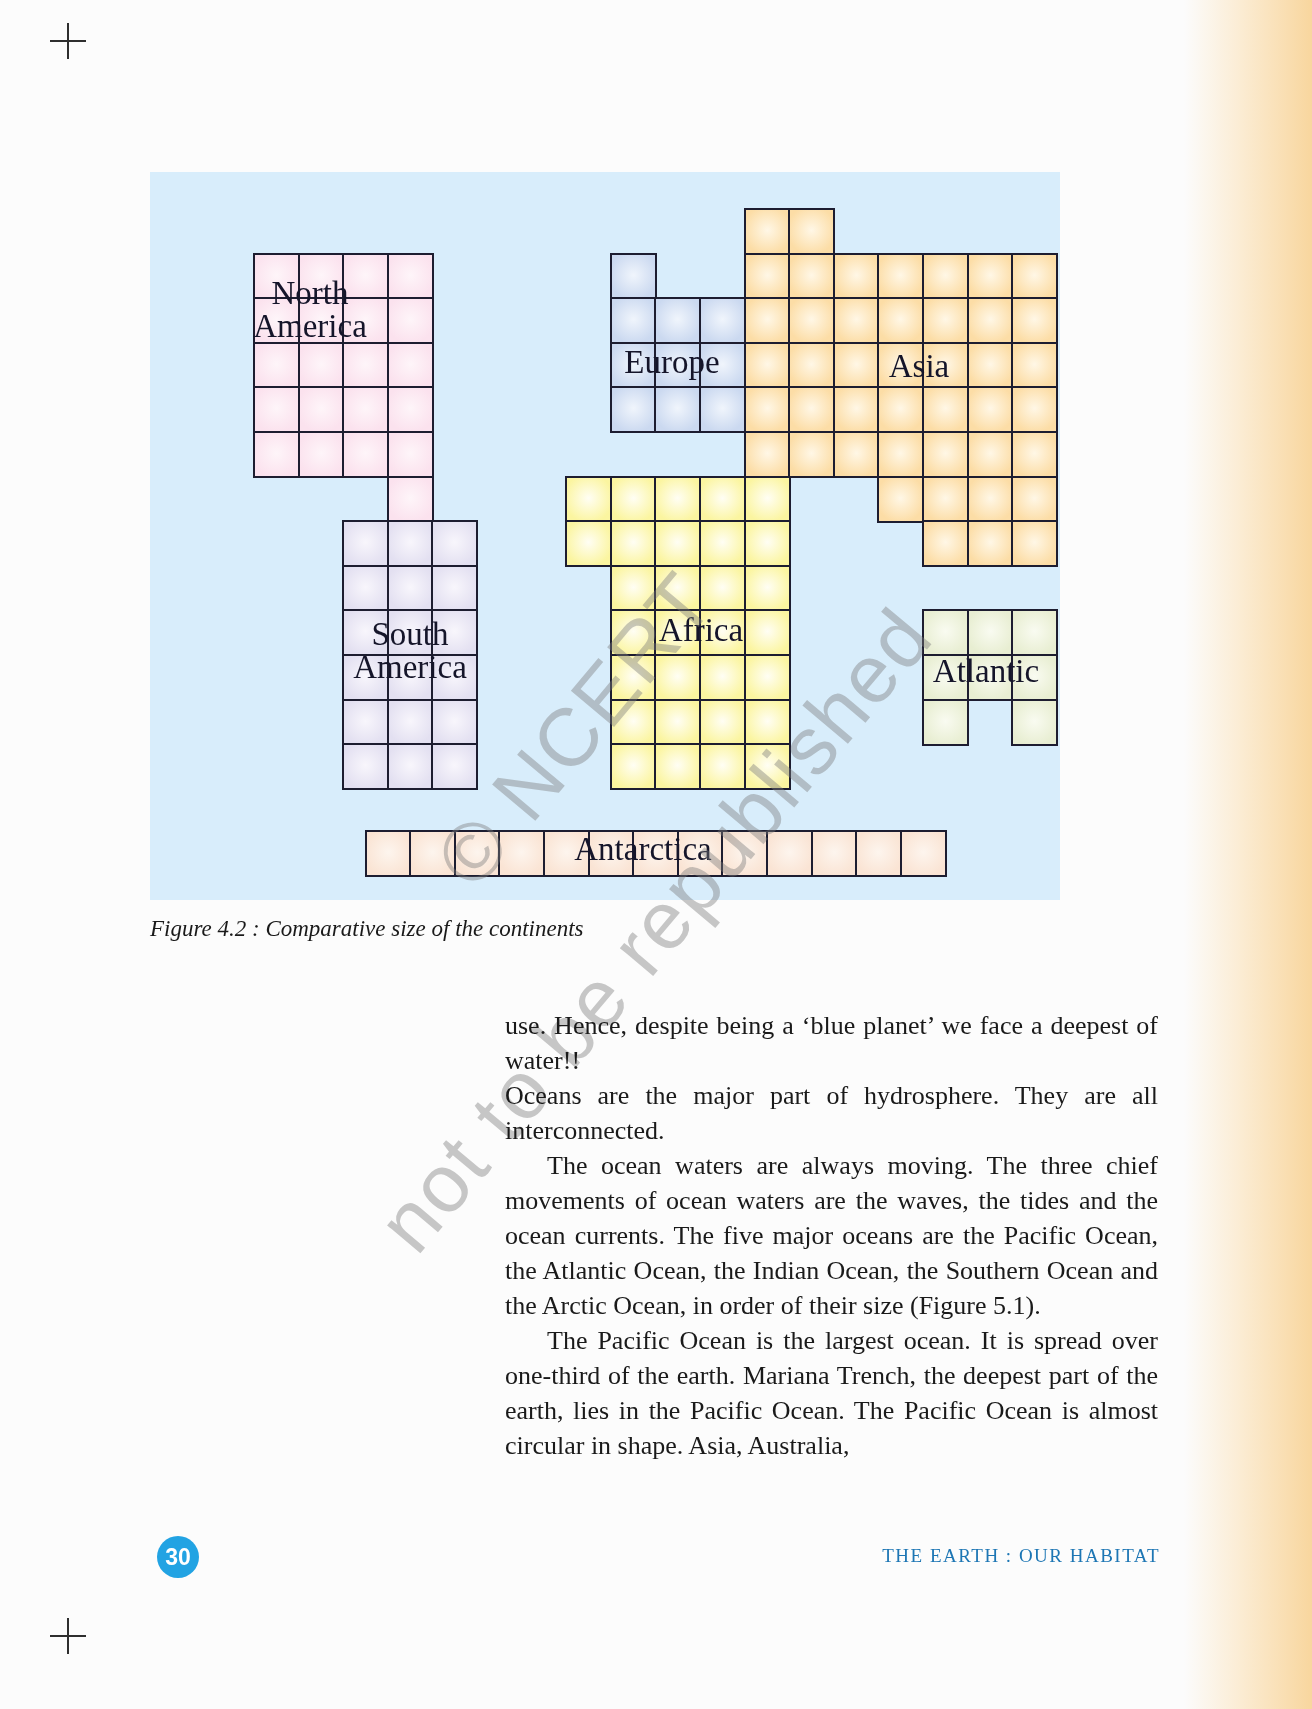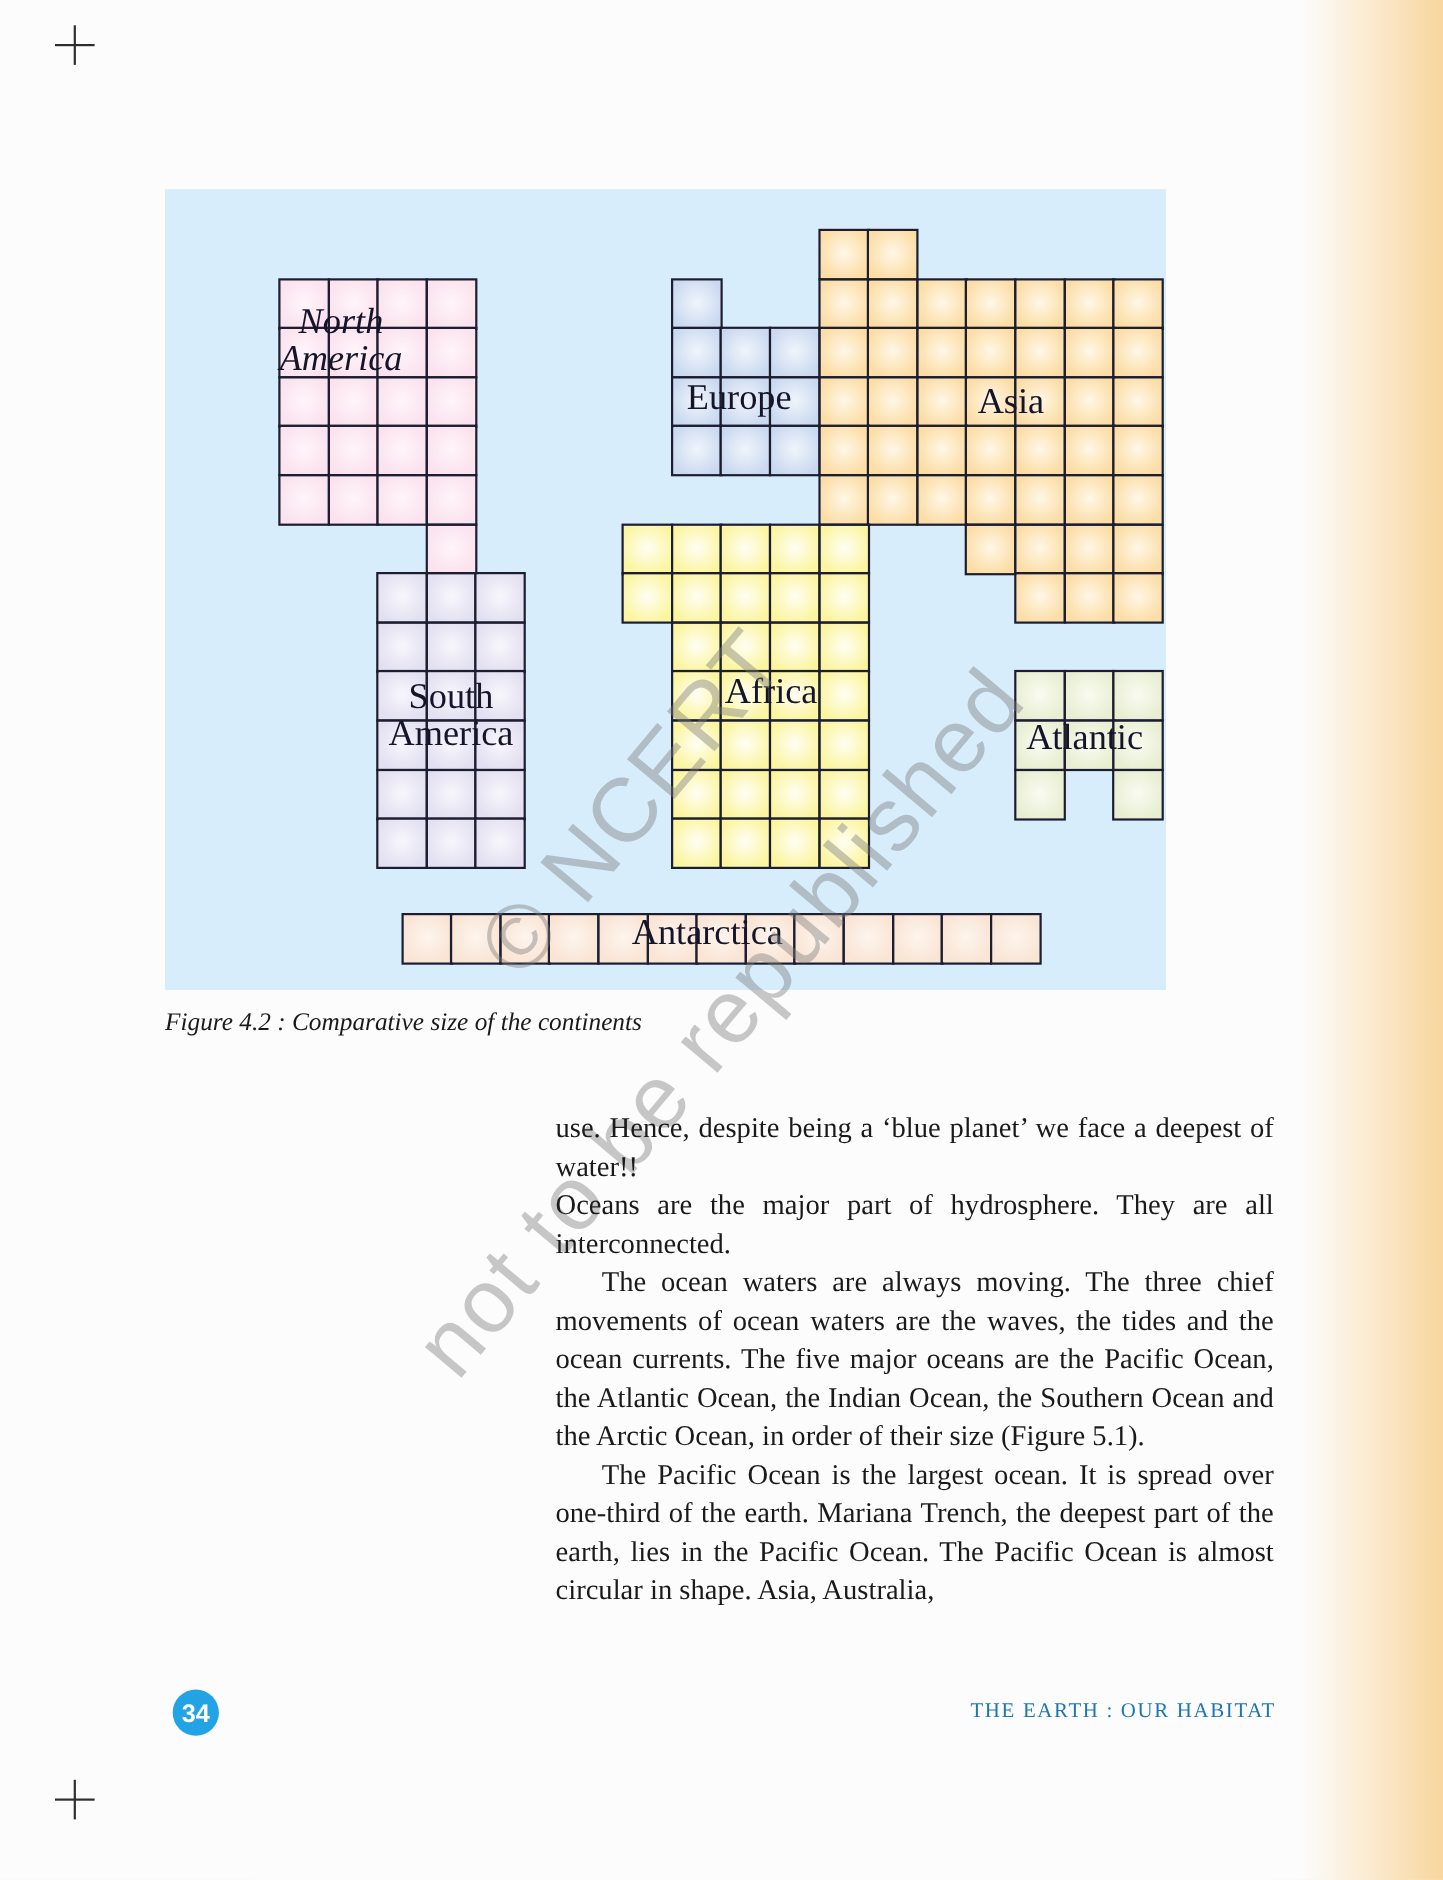--- a/index.html
+++ b/index.html
@@ -229,21 +229,21 @@
         <div class="cell" style="left: 290px; top: 622px; border-color: rgb(29, 29, 48); background: radial-gradient(circle at 50% 47%, rgb(253, 245, 238) 0%, rgb(250, 228, 212) 78%);"></div>
         <div class="cell" style="left: 335px; top: 622px; border-color: rgb(29, 29, 48); background: radial-gradient(circle at 50% 47%, rgb(253, 245, 238) 0%, rgb(250, 228, 212) 78%);"></div>
         <div class="cell" style="left: 379px; top: 622px; border-color: rgb(29, 29, 48); background: radial-gradient(circle at 50% 47%, rgb(253, 245, 238) 0%, rgb(250, 228, 212) 78%);"></div>
         <div class="cell" style="left: 424px; top: 622px; border-color: rgb(29, 29, 48); background: radial-gradient(circle at 50% 47%, rgb(253, 245, 238) 0%, rgb(250, 228, 212) 78%);"></div>
         <div class="cell" style="left: 468px; top: 622px; border-color: rgb(29, 29, 48); background: radial-gradient(circle at 50% 47%, rgb(253, 245, 238) 0%, rgb(250, 228, 212) 78%);"></div>
         <div class="cell" style="left: 513px; top: 622px; border-color: rgb(29, 29, 48); background: radial-gradient(circle at 50% 47%, rgb(253, 245, 238) 0%, rgb(250, 228, 212) 78%);"></div>
         <div class="cell" style="left: 558px; top: 622px; border-color: rgb(29, 29, 48); background: radial-gradient(circle at 50% 47%, rgb(253, 245, 238) 0%, rgb(250, 228, 212) 78%);"></div>
         <div class="cell" style="left: 602px; top: 622px; border-color: rgb(29, 29, 48); background: radial-gradient(circle at 50% 47%, rgb(253, 245, 238) 0%, rgb(250, 228, 212) 78%);"></div>
         <div class="cell" style="left: 647px; top: 622px; border-color: rgb(29, 29, 48); background: radial-gradient(circle at 50% 47%, rgb(253, 245, 238) 0%, rgb(250, 228, 212) 78%);"></div>
       </div>
-  <div class="cont-label" style="left: 160px; top: 138px; font-style: italic;">
+  <div class="cont-label" style="left: 160px; top: 138px;">
         <div>North</div>
         <div>America</div>
       </div>
       <div class="cont-label" style="left: 260px; top: 479px;">
         <div>South</div>
         <div>America</div>
       </div>
       <div class="cont-label" style="left: 522px; top: 190px;">
         <div>Europe</div>
       </div>
@@ -266,16 +266,16 @@
 
   <div class="caption">Figure 4.2 : Comparative size of the continents</div>
 
   <div class="column">
     <p class="para">use. Hence, despite being a ‘blue planet’ we face a deepest of water!!</p>
     <p class="para">Oceans are the major part of hydrosphere. They are all interconnected.</p>
     <p class="para indent">The ocean waters are always moving. The three chief movements of ocean waters are the waves, the tides and the ocean currents. The five major oceans are the Pacific Ocean, the Atlantic Ocean, the Indian Ocean, the Southern Ocean and the Arctic Ocean, in order of their size (Figure 5.1).</p>
     <p class="para indent">The Pacific Ocean is the largest ocean. It is spread over one-third of the earth. Mariana Trench, the deepest part of the earth, lies in the Pacific Ocean. The Pacific Ocean is almost circular in shape. Asia, Australia,</p>
   </div>
 
-  <div class="page-badge" style="background: rgb(34, 163, 227);">34</div>
+  <div class="page-badge" style="background: rgb(34, 163, 227);">30</div>
   <div class="running-title" style="color: rgb(29, 118, 180);">THE EARTH : OUR HABITAT</div>
 
 </div>
 
 </body></html>

